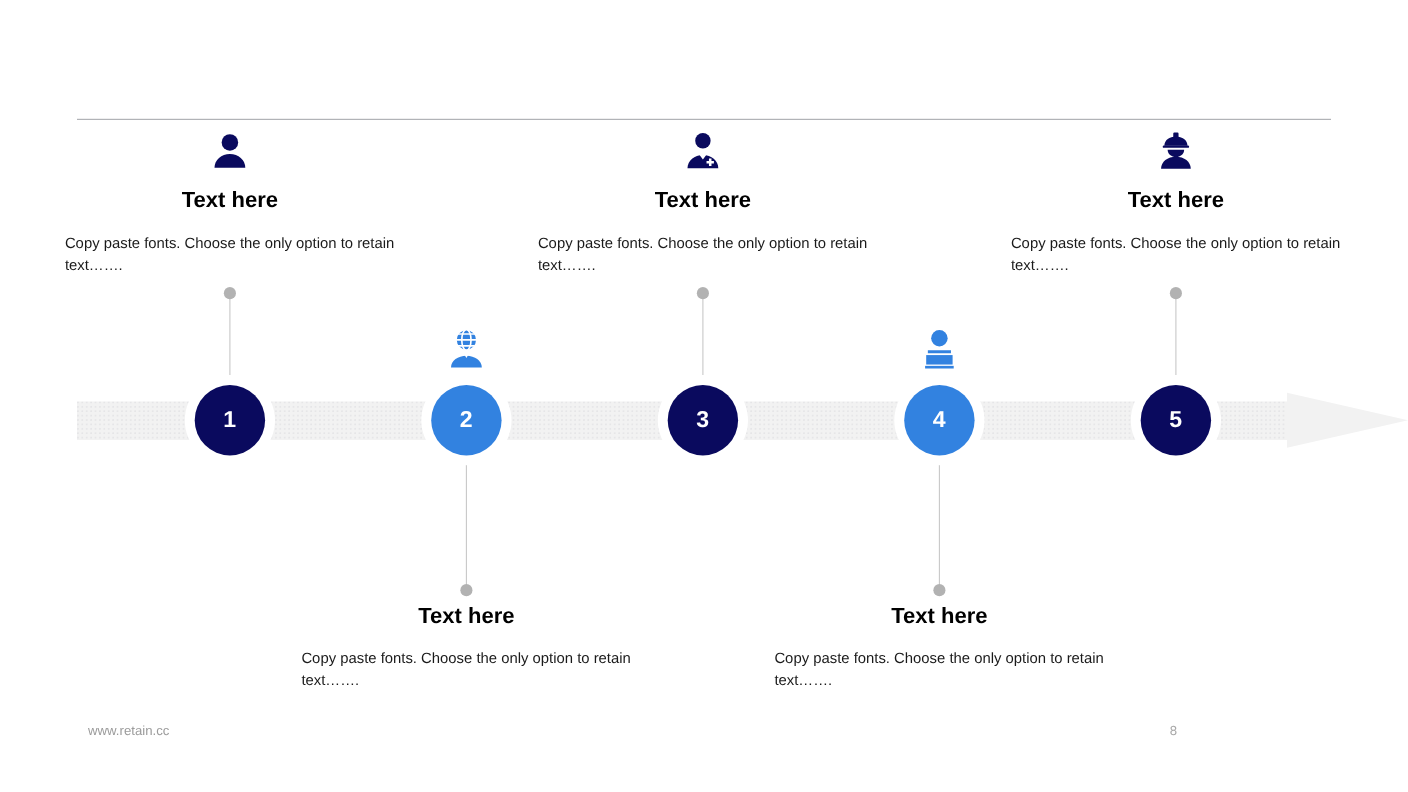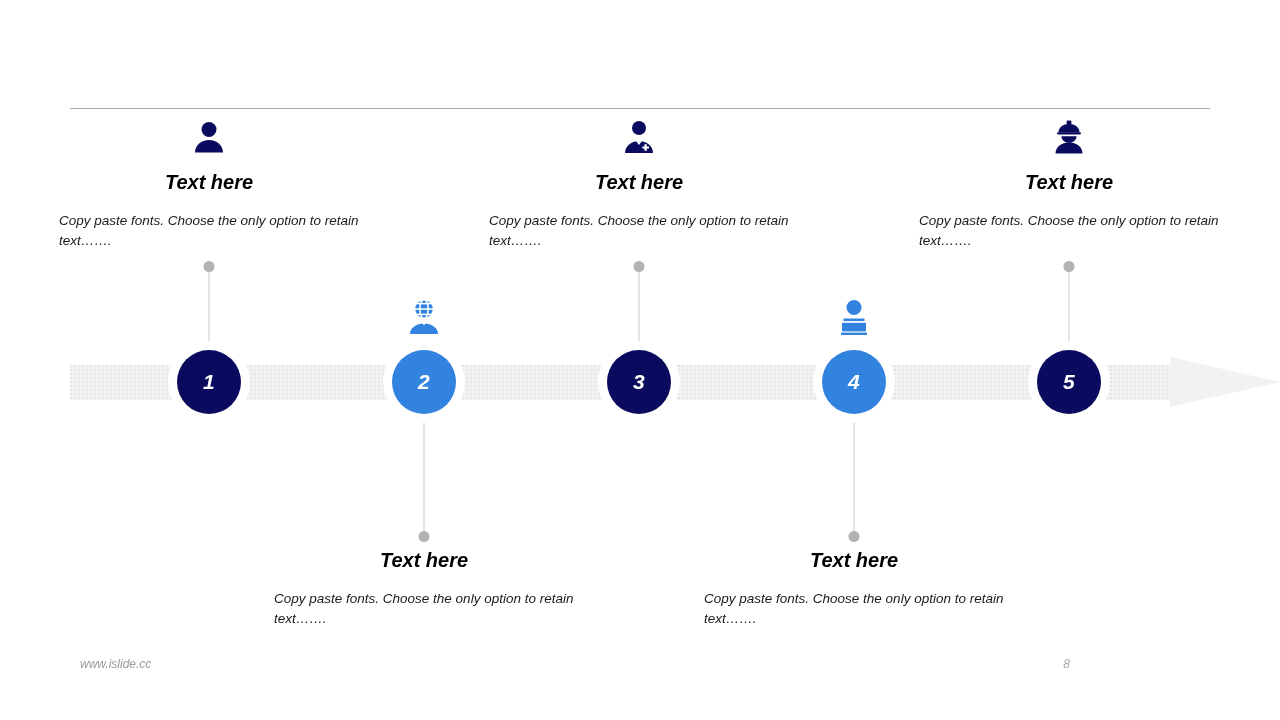--- a/index.html
+++ b/index.html
@@ -14,21 +14,20 @@
     overflow: hidden;
     font-family: "Liberation Sans", sans-serif;
     -webkit-font-smoothing: antialiased;
   }
 
   .slide {
     position: absolute;
     inset: 0;
     width: 1148px;
     height: 720px;
-    font-style: italic;
   }
 
   
   .top-rule {
     position: absolute;
     left: 70px;
     top: 108px;
     width: 1140px;
     height: 1px;
     background: #a9abб0;
@@ -280,16 +279,16 @@
         <path d="M5.5 34.5c0-6.6 6-11 13.5-11s13.5 4.4 13.5 11z" fill="#0a0a5e"></path>
       </svg>
     </div>
     <div class="title">Text here</div>
     <div class="body">Copy paste fonts. Choose the only option to retain text…….</div>
     <div class="connector-dot"></div>
     <div class="connector"></div>
     <div class="marker navy">5</div>
   </div>
 
-  <div class="footer-url">www.islide.cc</div>
+  <div class="footer-url">www.retain.cc</div>
   <div class="page-num">8</div>
 
 </div>
 
 </body></html>

